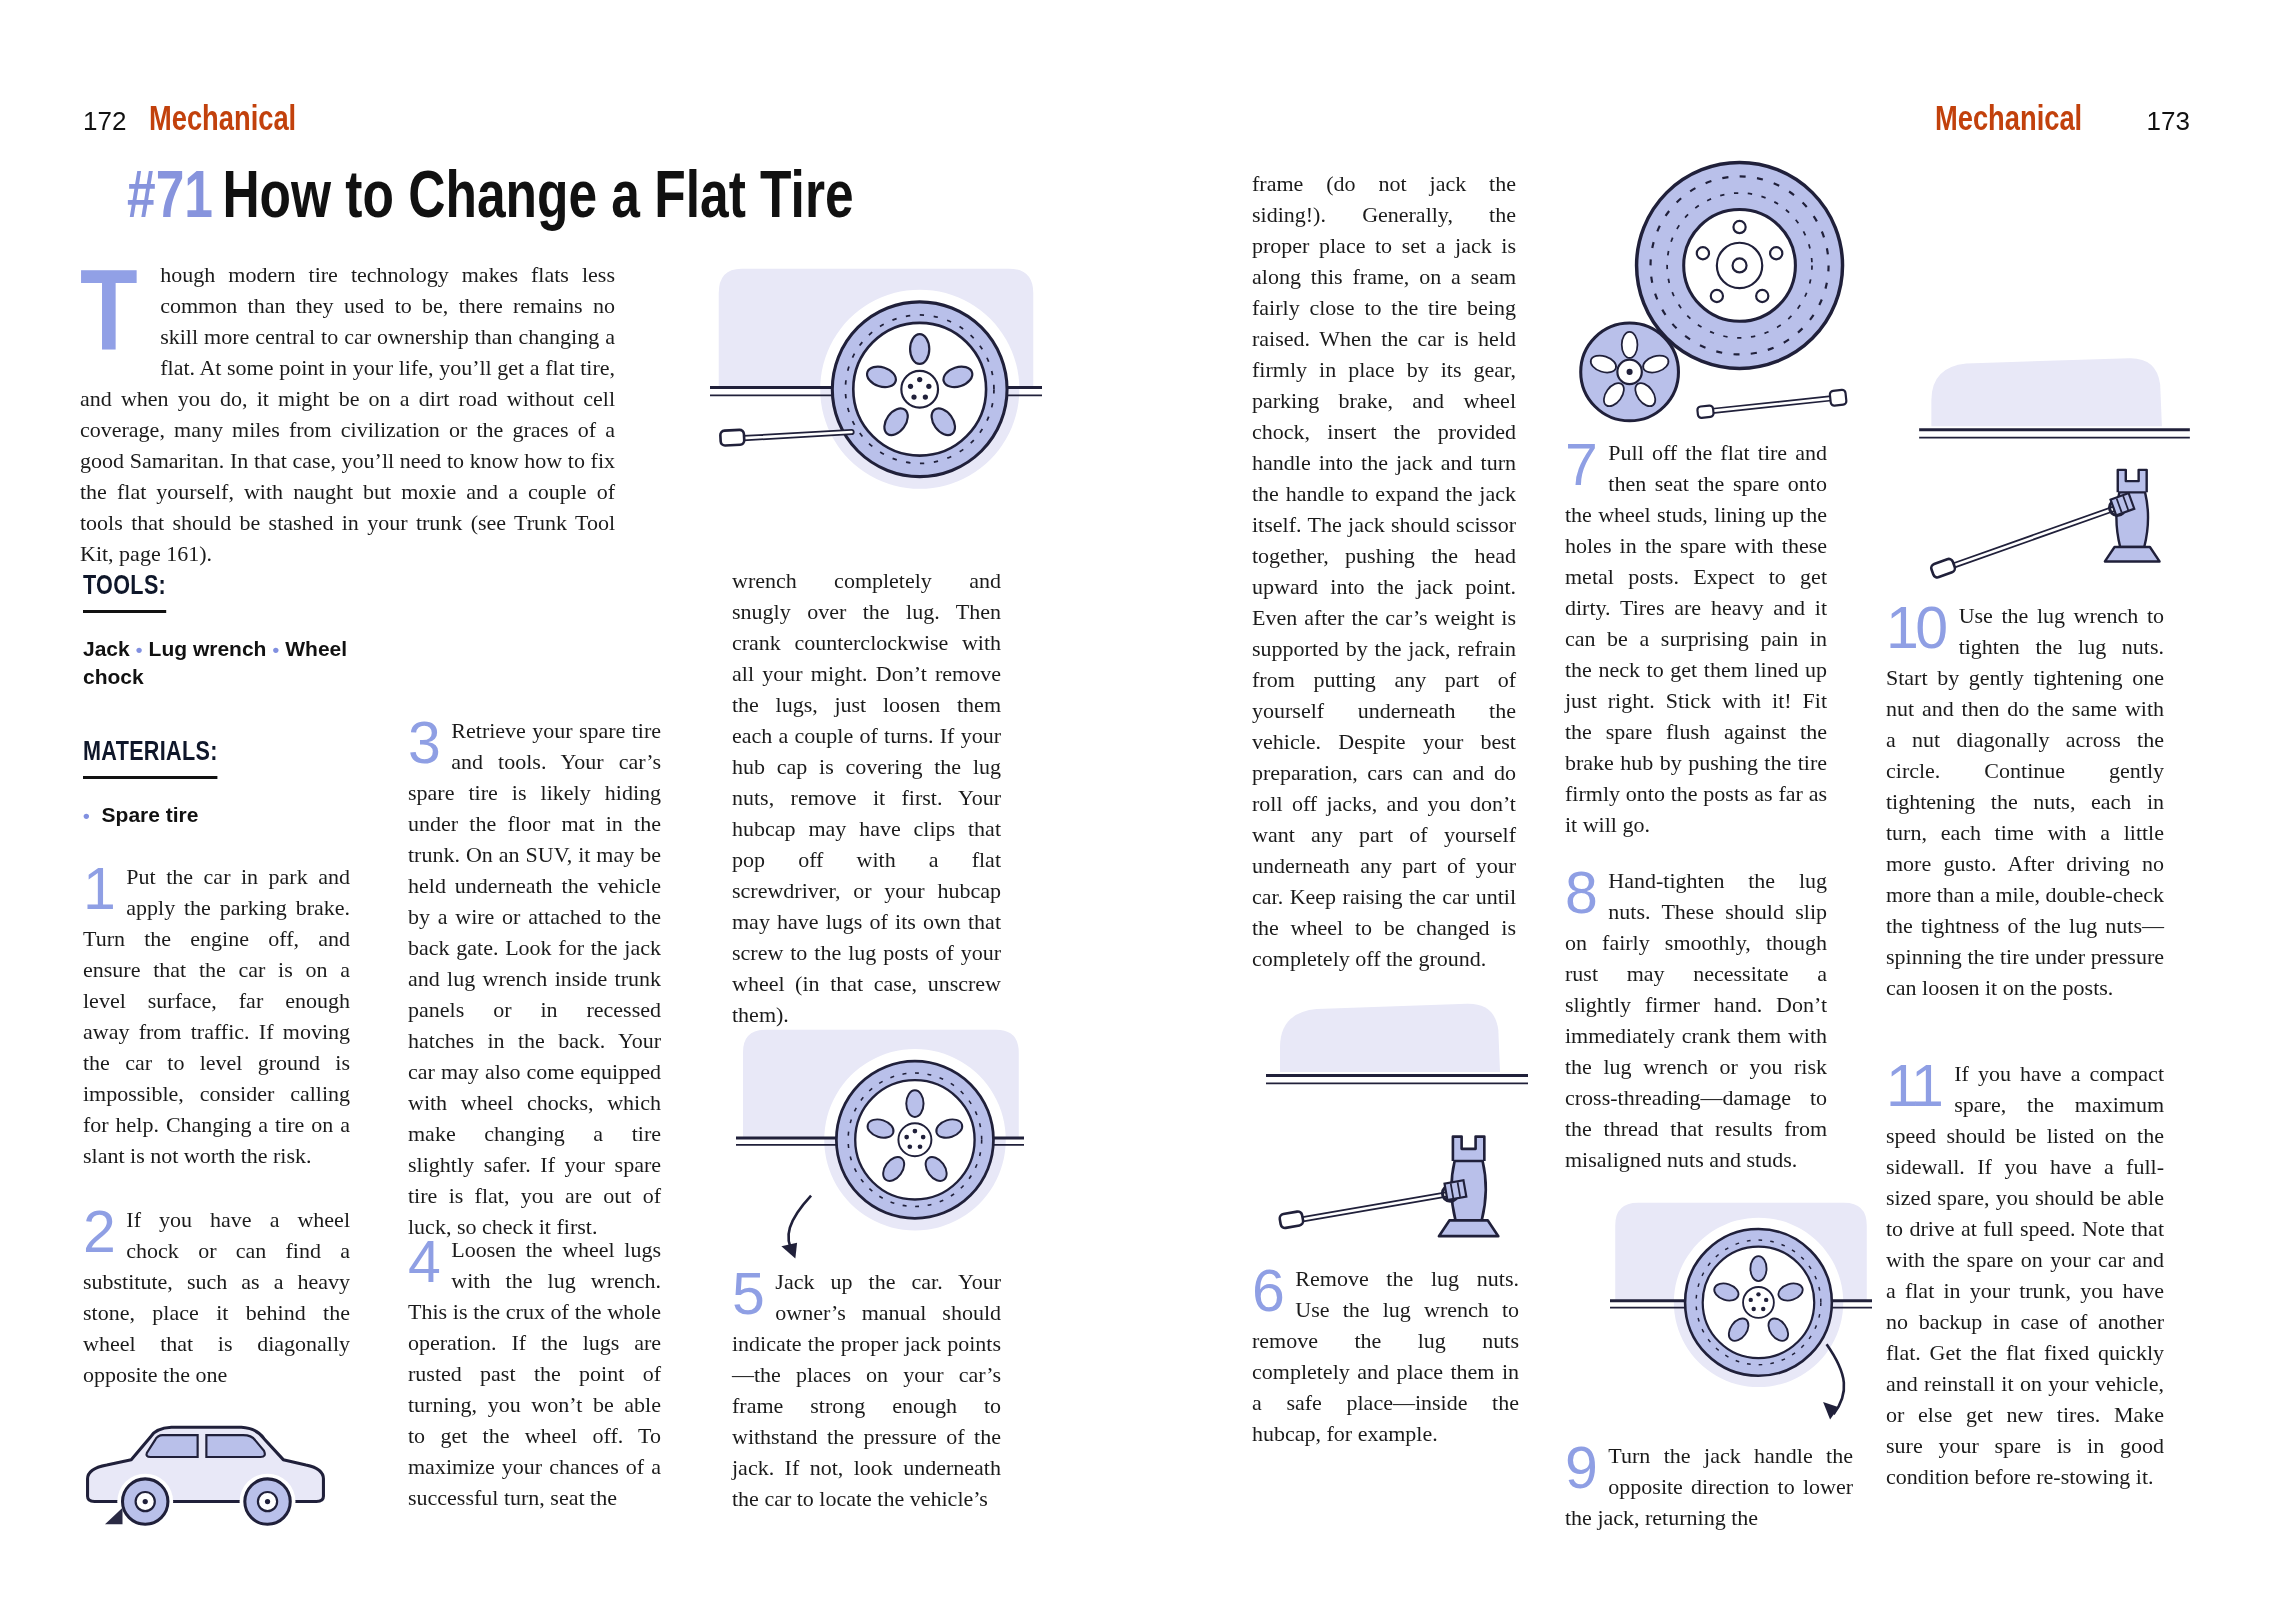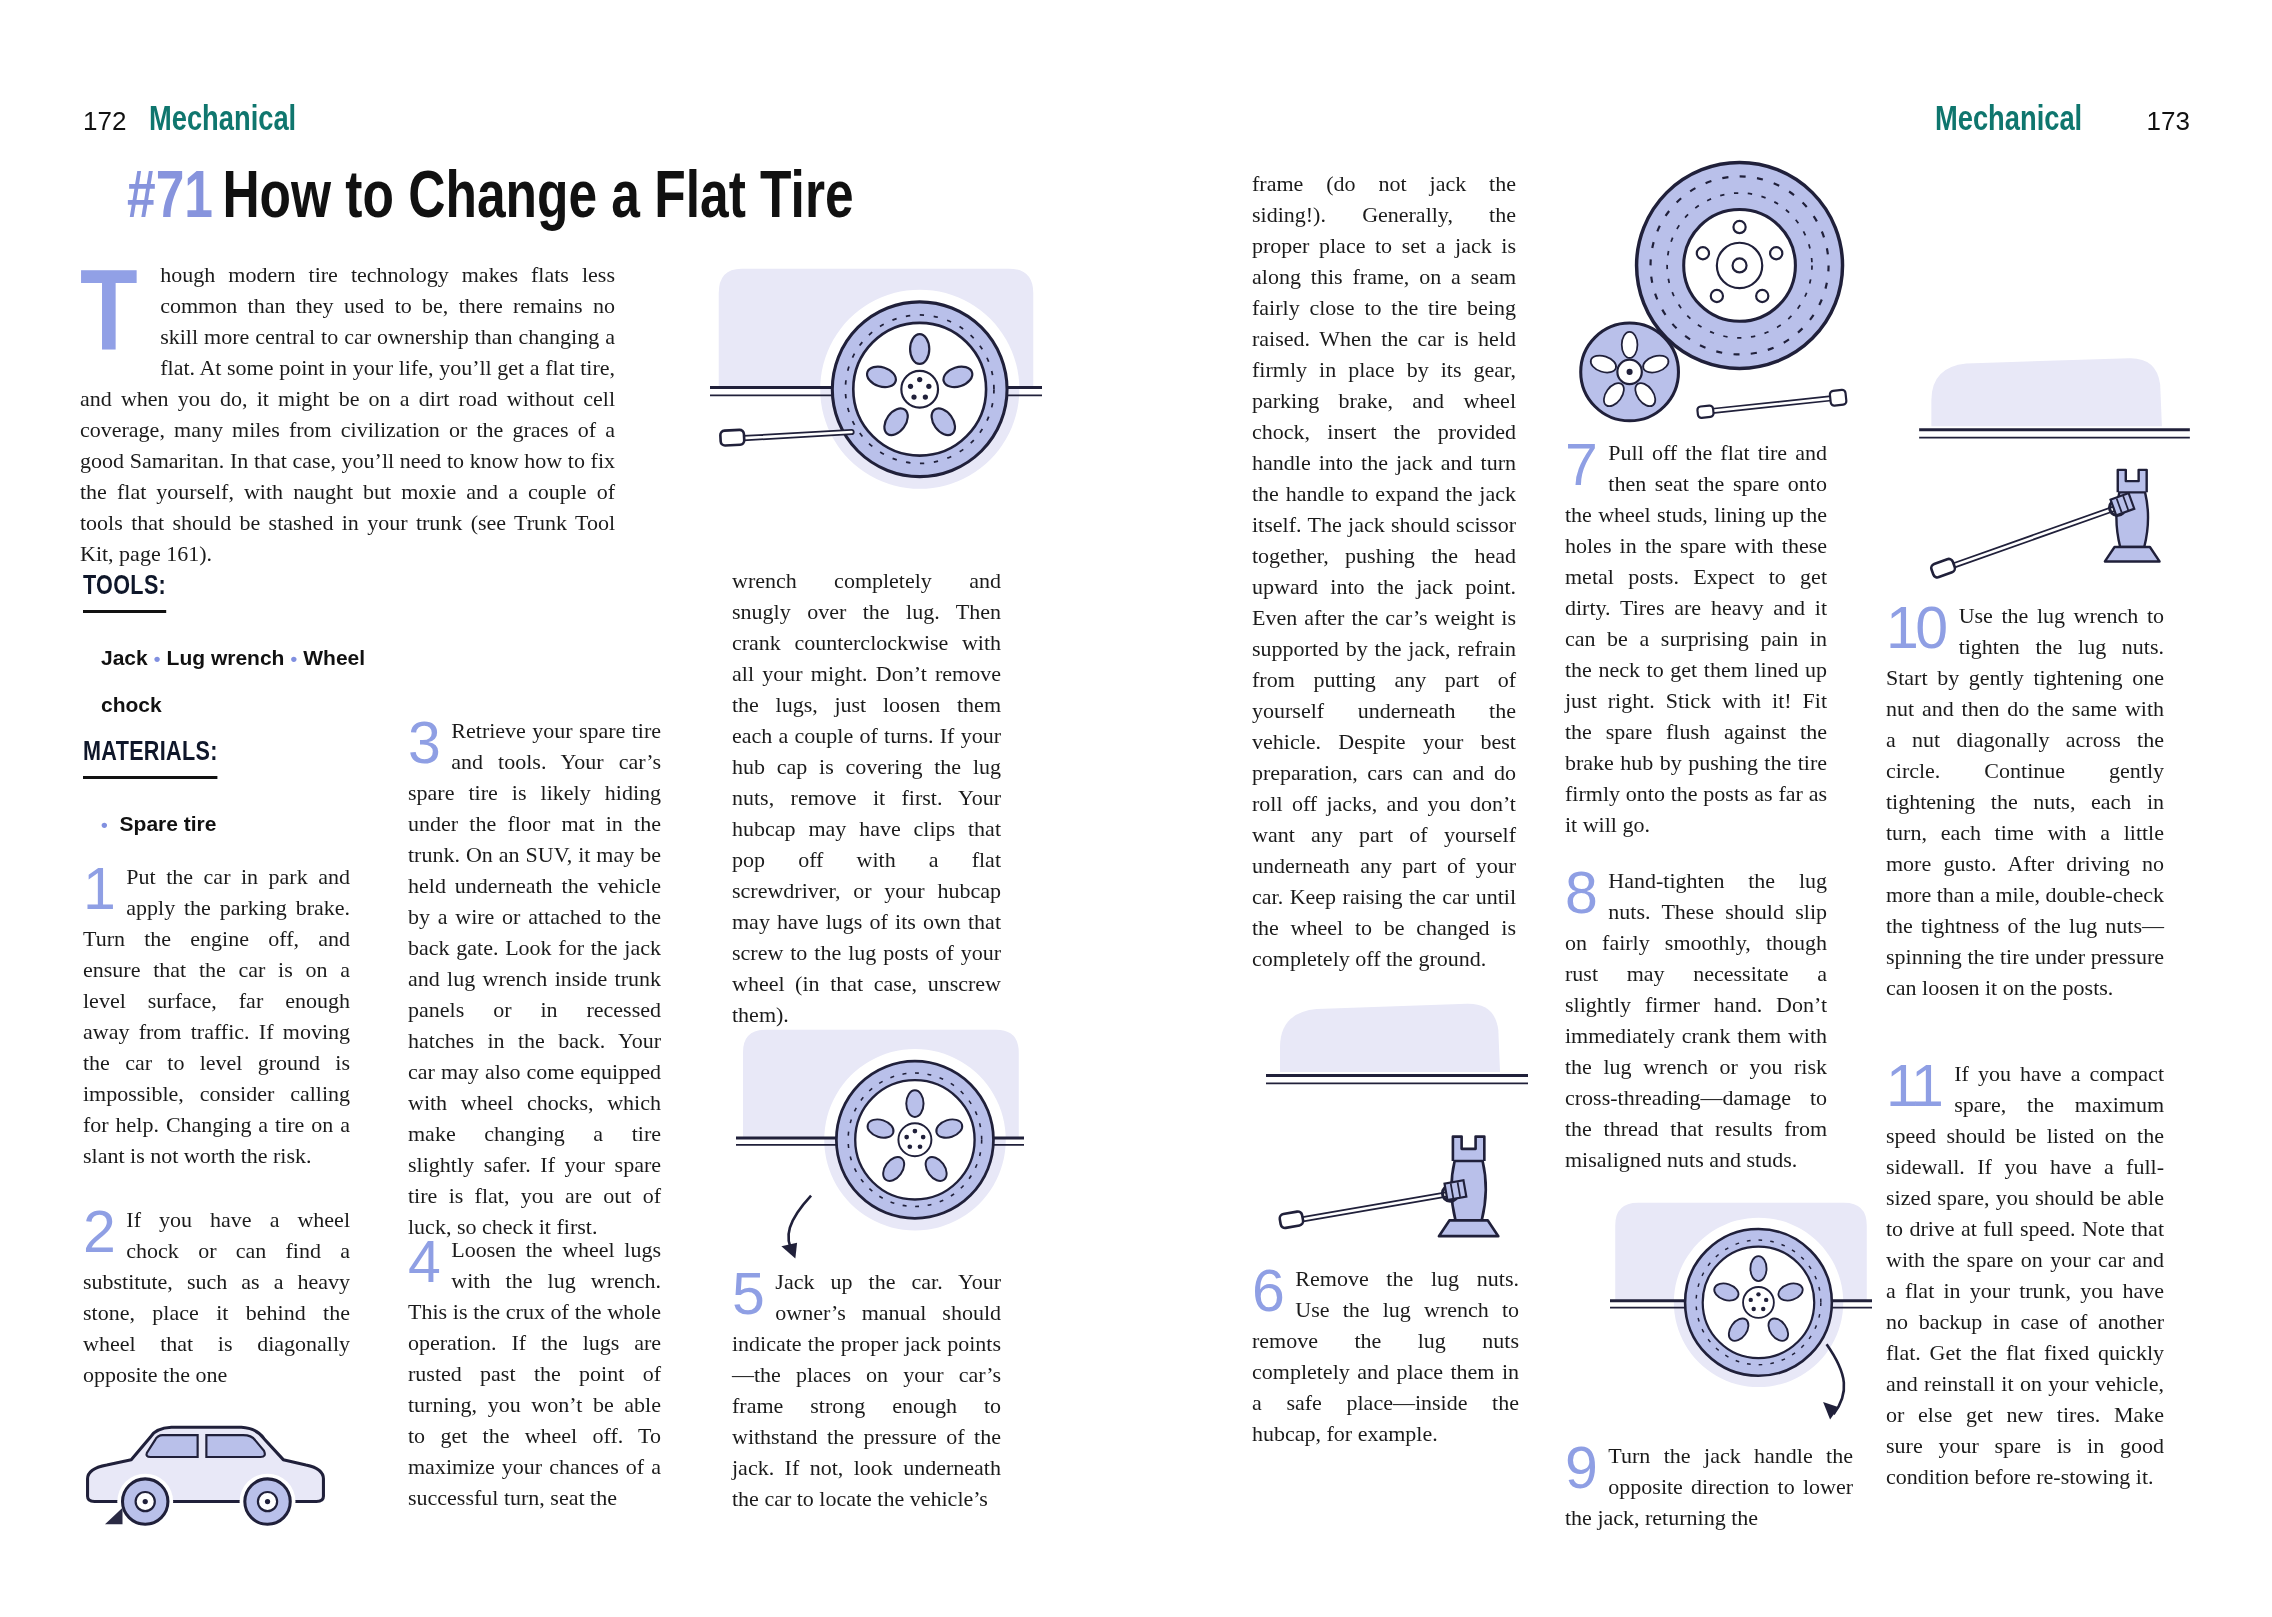--- a/index.html
+++ b/index.html
@@ -2,30 +2,30 @@
 <html style="font-size:14px"><head>
 <meta charset="utf-8">
 <style>
   html,body{margin:0;padding:0;background:#ffffff;}
   .spread{position:relative;width:2273px;height:1617px;background:#ffffff;overflow:hidden;
           font-family:"Liberation Serif",serif;color:#1b1b1b;}
   .blk{position:absolute;}
   .body-text{font-size:22px;line-height:31px;text-align:justify;color:#1b1b1b;}
   .sqz{display:inline-block;transform:scaleX(.78);transform-origin:0 60%;white-space:nowrap;}
   .pg-num{font-family:"Liberation Sans",sans-serif;font-weight:500;font-size:26px;color:#111;}
-  .section-label{font-family:"Liberation Sans",sans-serif;font-weight:700;font-size:35px;color:#0f766e;}
+  .section-label{font-family:"Liberation Sans",sans-serif;font-weight:700;font-size:35px;color:#c2410c;}
   .title-line{font-family:"Liberation Sans",sans-serif;font-weight:700;font-size:66px;color:#111;}
   .art-num{color:#8794dd;margin-right:12.2px;}
   .dropcap{float:left;font-family:"Liberation Sans",sans-serif;font-weight:700;
            font-size:115px;line-height:91px;color:#91a0e6;width:75px;
            transform:scaleX(.82);transform-origin:0 0;margin:5.2px 5.2px 0 0;}
   .subhead{font-family:"Liberation Sans",sans-serif;font-weight:700;font-size:27px;color:#0f172a;letter-spacing:0.4px;}
   .subhead .hline{display:inline-block;transform:scaleX(.8);transform-origin:0 60%;
                   border-bottom:3.5px solid #111;padding-bottom:8.7px;white-space:nowrap;}
-  .tool-list{font-family:"Liberation Sans",sans-serif;font-weight:700;font-size:21px;line-height:46px;color:#111;margin-left:18px;}
+  .tool-list{font-family:"Liberation Sans",sans-serif;font-weight:700;font-size:21px;line-height:27px;color:#111;}
   .blt{color:#8190e0;margin:0 6.1px;font-size:19px;}
   .step{position:absolute;}
   .step-num{float:left;font-family:"Liberation Sans",sans-serif;font-weight:400;
             font-size:59px;line-height:52px;letter-spacing:-3.5px;color:#8f9fe4;margin:1.7px 14px 0 0;}
   svg{display:block;}
 </style>
 </head>
 <body>
 
 <div class="spread">

